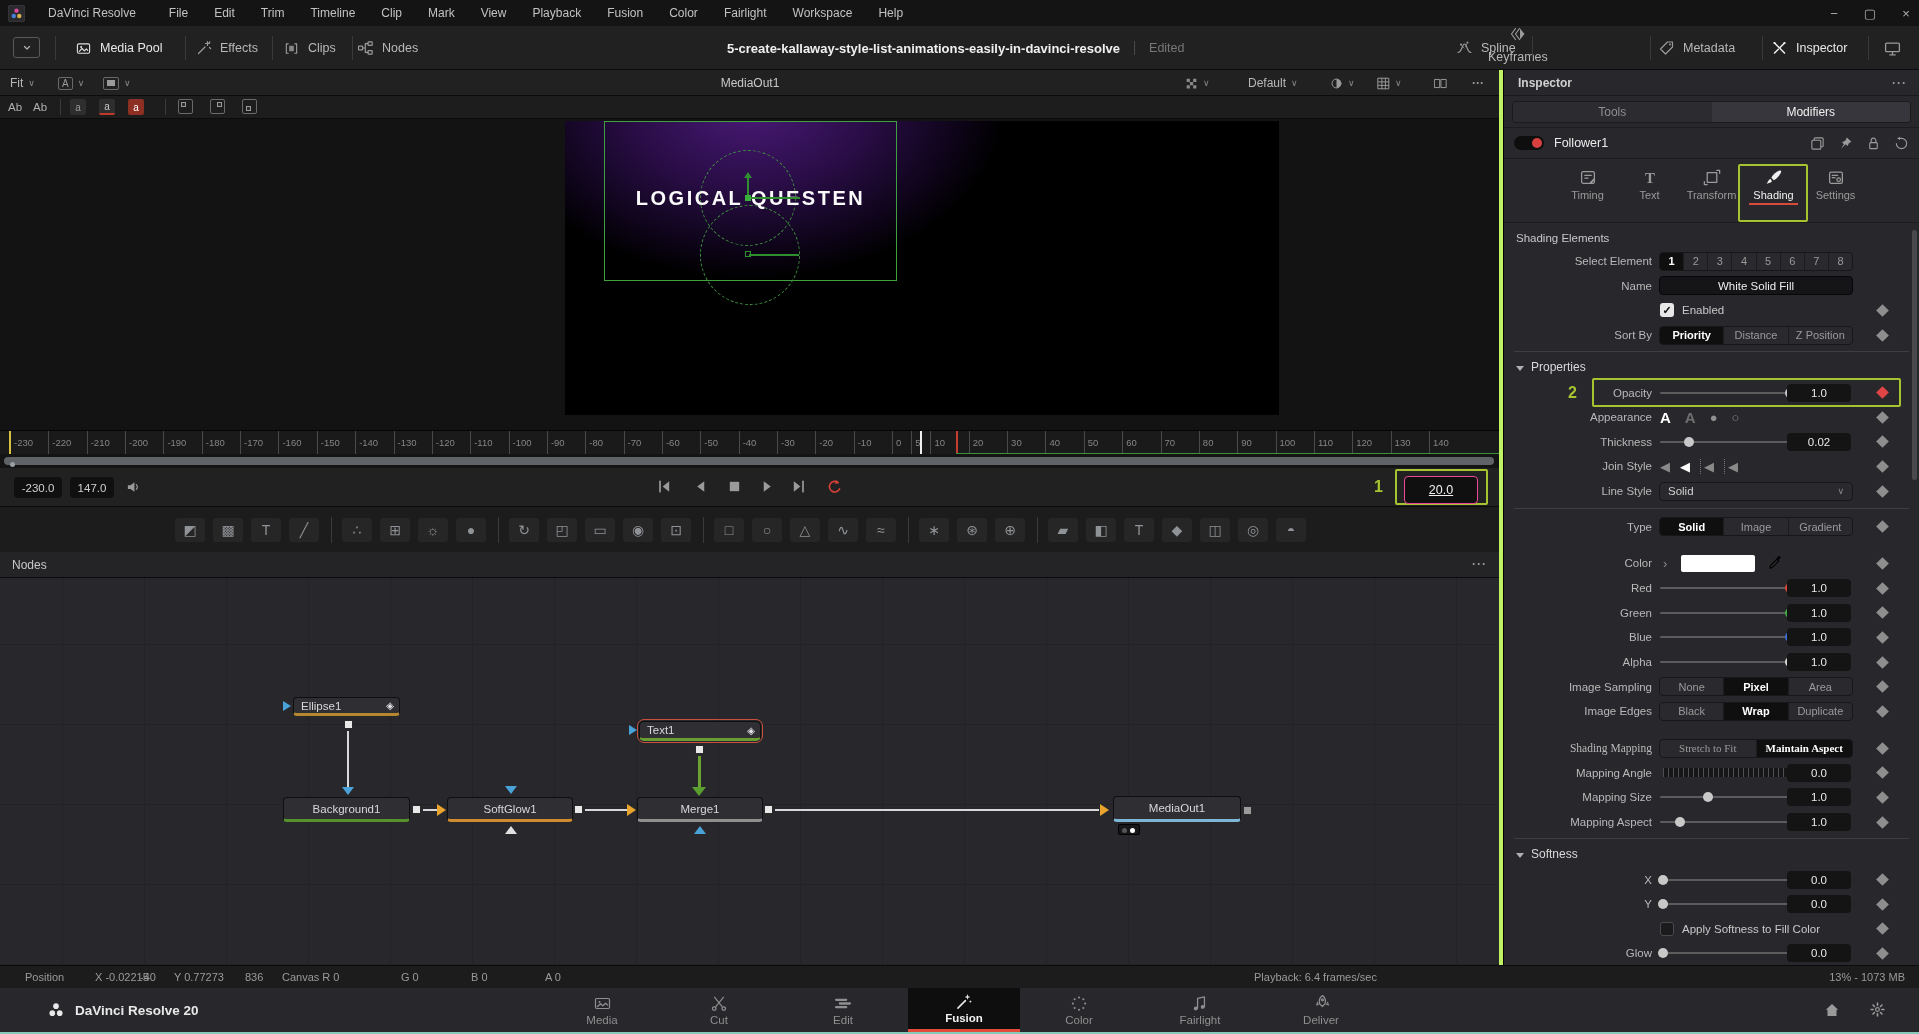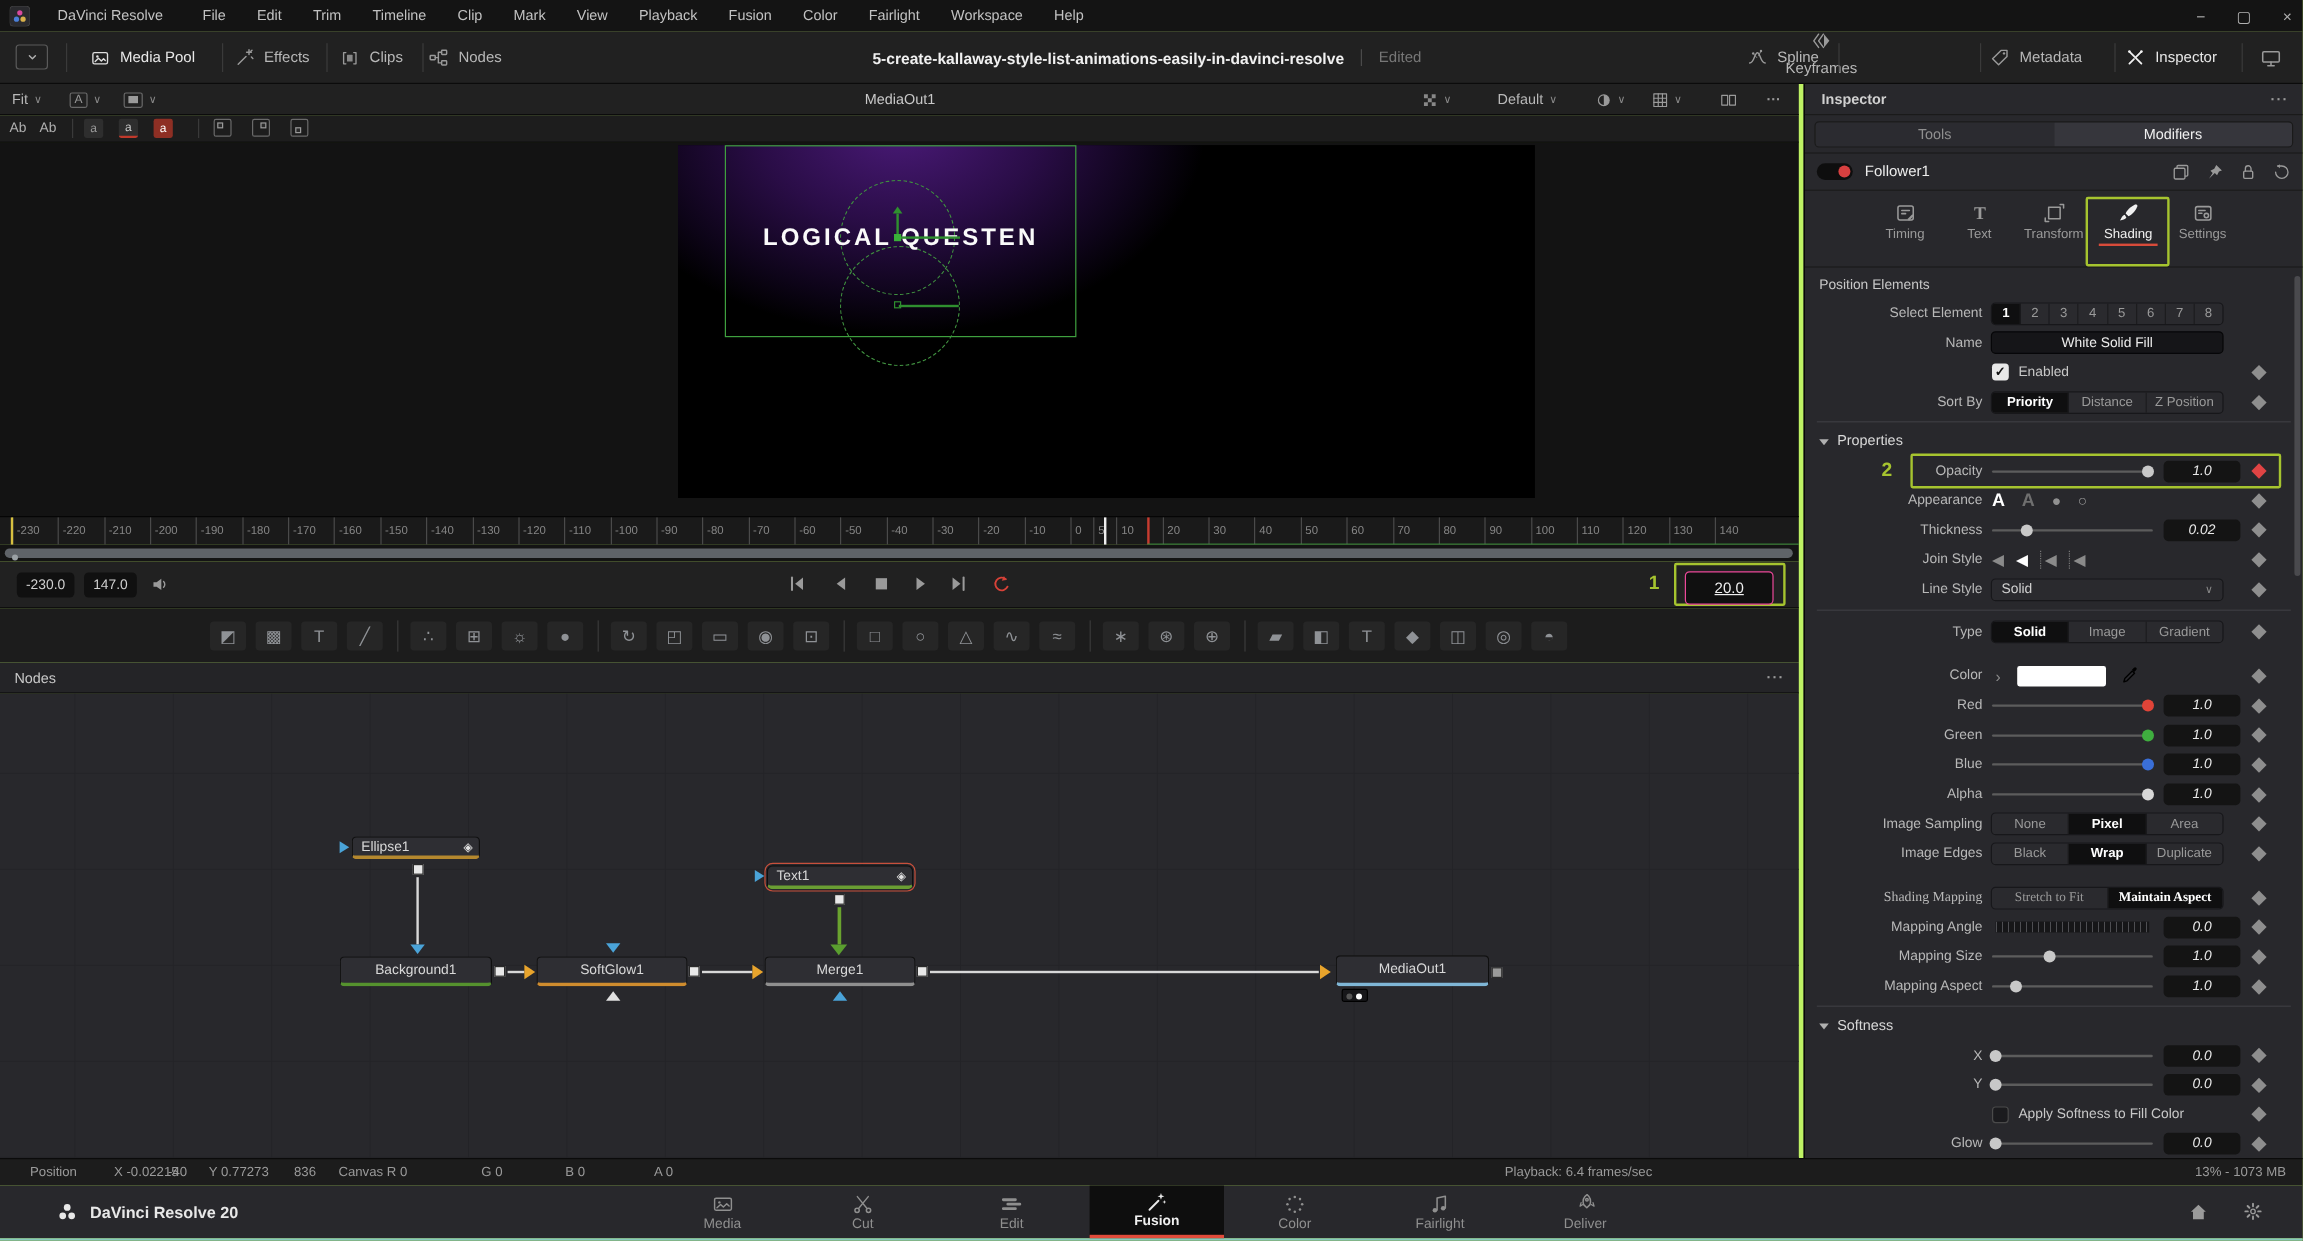--- a/index.html
+++ b/index.html
@@ -88,21 +88,21 @@
   .mtab { width:62px; display:flex; flex-direction:column; align-items:center; gap:3px; color:#9a9a9a; font-size:11px; }
   .mtab .mlbl { position:relative; }
   .mtab.active { color:#f0f0f0; }
   .mtab.active .mlbl::after { content:""; position:absolute; left:-4px; right:-4px; bottom:-4px; height:2px; background:#d84b3a; }
   #shading-box { position:absolute; left:234px; top:5px; width:70px; height:58px; border:2.5px solid #a6c42f; border-radius:2px; }
   #shading-elements-lbl { height:22px; display:flex; align-items:center; padding-left:12px; color:#c8c8c8; font-size:11.5px; margin-top:4px; }
   
   #irows { position:relative; }
   .irow { position:relative; height:24.6px; display:flex; align-items:center; }
   .irow .lbl { width:148px; text-align:right; margin-right:8px; color:#b8b8b8; font-size:11.5px; white-space:nowrap; }
-  .valbox { position:absolute; left:299px; width:64px; height:18px; background:#141414; border-radius:4px; color:#e8e8e8; font-size:11.5px; display:flex; align-items:center; justify-content:center;font-style:italic; }
+  .valbox { position:absolute; left:283px; width:64px; height:18px; background:#141414; border-radius:4px; color:#e8e8e8; font-size:11.5px; display:flex; align-items:center; justify-content:center; }
   .kf { position:absolute; left:374px; width:9px; height:9px; transform:rotate(45deg); background:#8e8e8e; }
   .kf.red { background:#e04444; }
   .slider { position:absolute; left:156px; width:134px; height:2px; background:#5c5c5c; border-radius:1px; }
   .slider i { position:absolute; top:-4px; width:10px; height:10px; border-radius:50%; }
   .seg { position:absolute; left:155px; width:194px; height:19px; display:flex; background:#2a2a2e; border:1px solid #17171a; border-radius:4px; overflow:hidden; }
   .seg b { flex:1; display:flex; align-items:center; justify-content:center; font-weight:normal; font-size:11px; color:#9a9a9a; border-right:1px solid #1c1c1e; }
   .seg b:last-child { border-right:none; }
   .seg b.on { background:#0f0f10; color:#fff; font-weight:bold; }
   .inputbox { position:absolute; left:155px; width:194px; height:19px; background:#151518; border:1px solid #060608; border-radius:4px; color:#ececec; font-size:11.5px; display:flex; align-items:center; justify-content:center; }
   .ddown { position:absolute; left:155px; width:194px; height:19px; background:#2a2a2e; border:1px solid #17171a; border-radius:4px; color:#d0d0d0; font-size:11.5px; display:flex; align-items:center; padding:0 8px; }
@@ -611,21 +611,21 @@
           <span style="color: rgb(154, 154, 154);">
             <svg width="18" height="17" viewBox="0 0 16 16" fill="none" stroke="currentColor" stroke-width="1.2" stroke-linecap="round" stroke-linejoin="round">
               <rect x="2" y="3" width="12" height="10.5" rx="1.5"></rect>
               <circle cx="10.5" cy="10" r="1.7"></circle>
               <path d="M4.5 6h5M4.5 8.2h2.5"></path>
             </svg>
           </span>
           <span class="mlbl">Settings</span>
         </div>
       </div>
-    <div id="shading-elements-lbl">Position Elements</div>
+    <div id="shading-elements-lbl">Shading Elements</div>
     <div id="irows">
         <div class="irow">
           <span class="lbl">Select Element</span>
           <div class="seg">
             <b class="on">1</b>
             <b>2</b>
             <b>3</b>
             <b>4</b>
             <b>5</b>
             <b>6</b>

